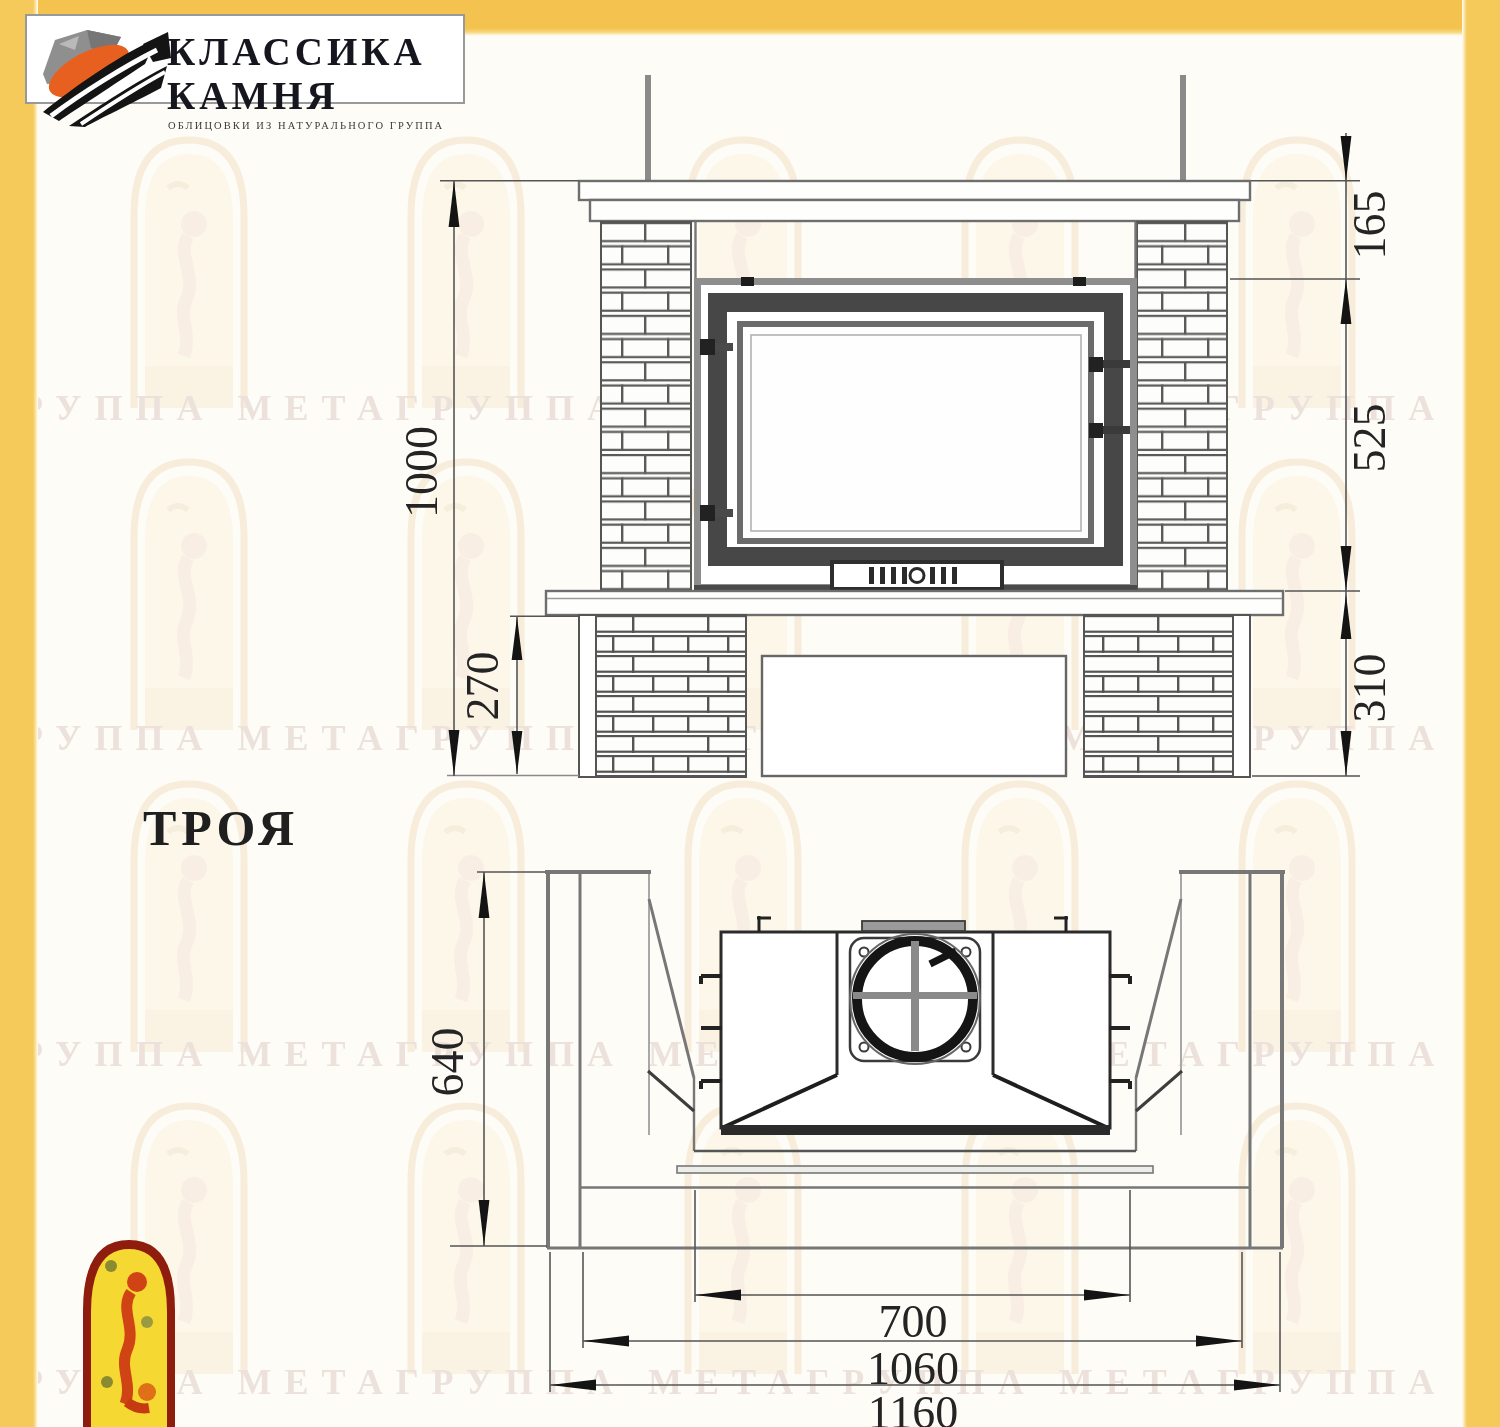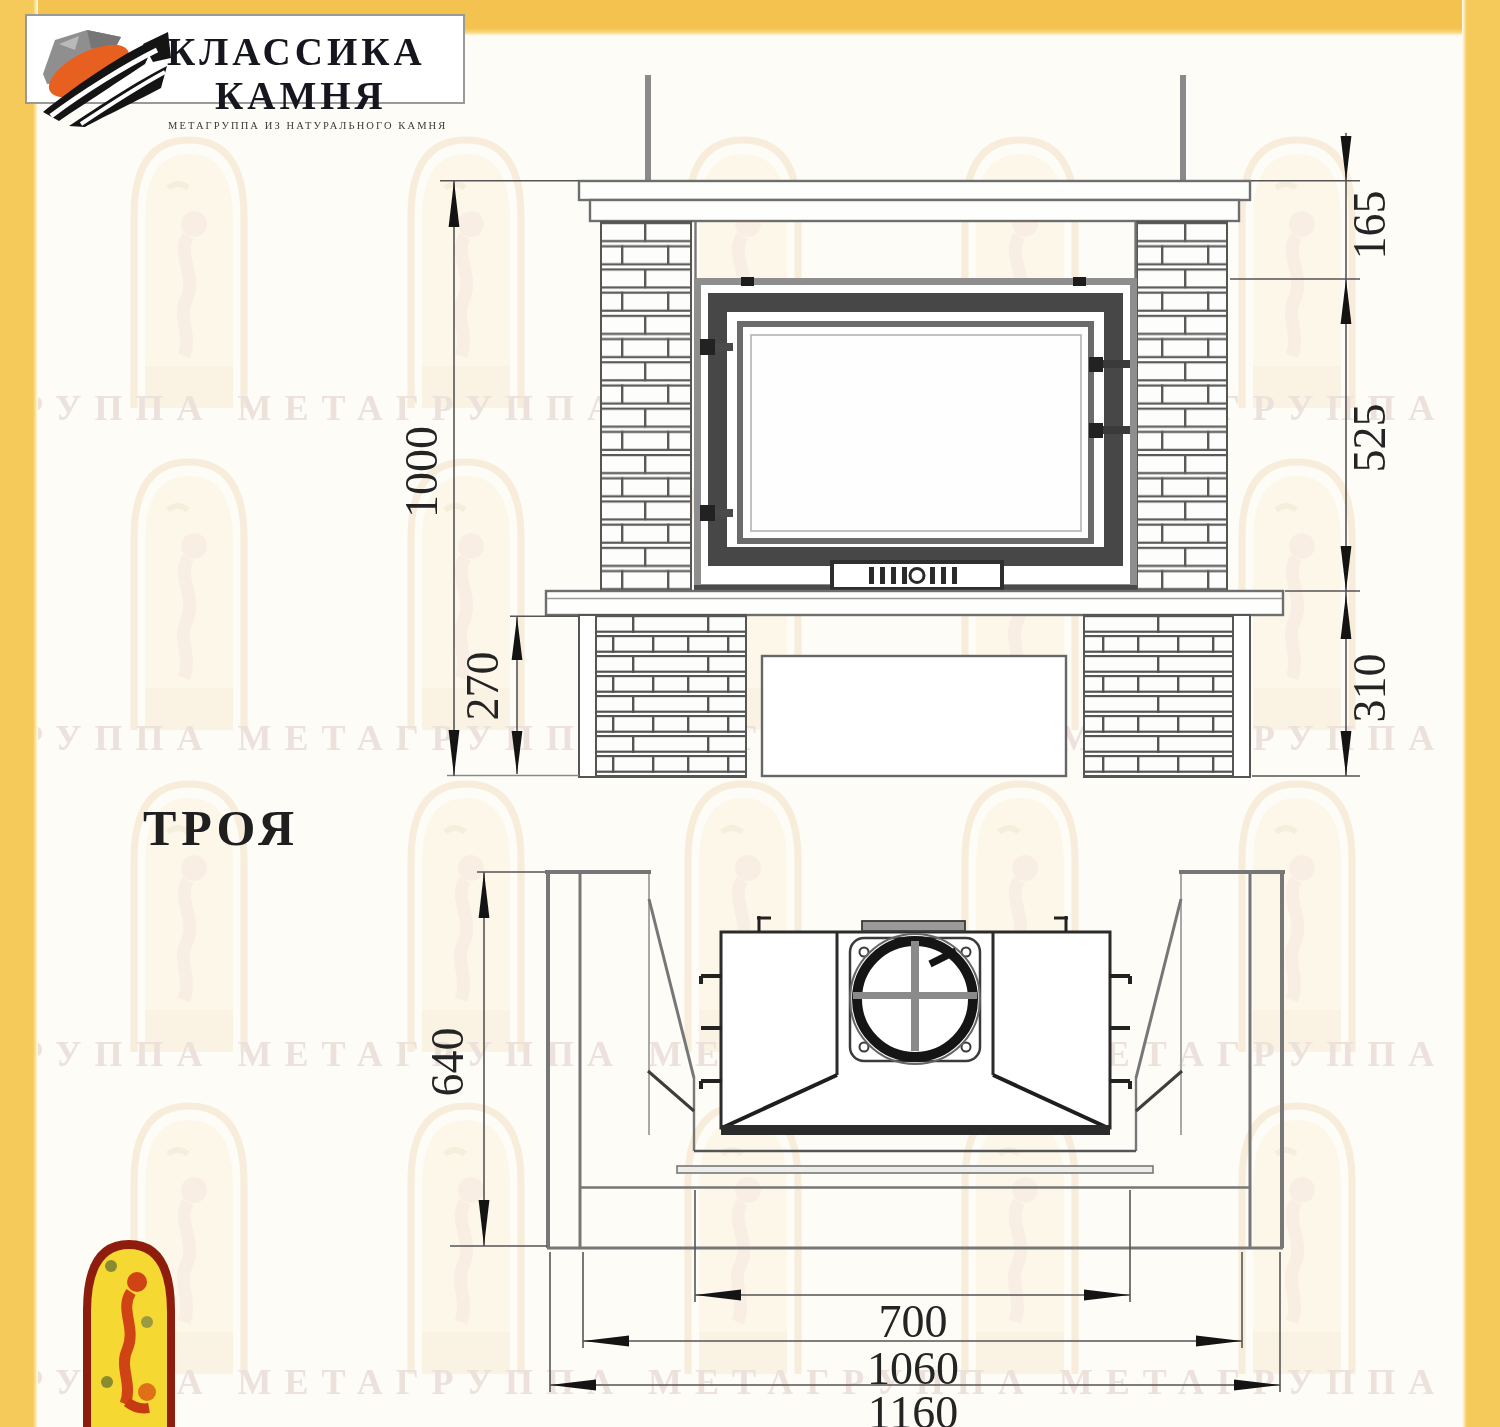--- a/index.html
+++ b/index.html
@@ -58,23 +58,23 @@
     <ellipse cx="54" cy="47" rx="44" ry="19" transform="rotate(-27 54 47)" fill="#E8601F"></ellipse>
     <path d="M8,88 C40,62 82,34 106,22 L122,14 L110,40 C80,60 40,86 24,97 Z" fill="#141414"></path>
     <path d="M34,102 C64,82 104,56 132,42 L126,64 C96,80 62,96 50,103 Z" fill="#141414"></path>
     <polygon points="108,20 133,8 136,34 118,38" fill="#141414"></polygon>
     <path d="M16,92 C48,68 90,42 122,26" stroke="#FFFFFF" stroke-width="5" fill="none"></path>
     <path d="M46,100 C76,80 108,60 130,48" stroke="#FFFFFF" stroke-width="4" fill="none"></path>
   </svg>
 
   <div class="abs" style="left:140px;top:16px;font-family:'Liberation Serif',serif;font-weight:bold;font-size:39px;letter-spacing:4px;color:#16161f;line-height:1;">КЛАССИКА</div>
 
-  <div class="abs" style="left:140px;top:60px;font-family:'Liberation Serif',serif;font-weight:bold;font-size:39px;letter-spacing:4px;color:#16161f;line-height:1;margin-left:48px;">КАМНЯ</div>
-
-  <div class="abs" style="left:141px;top:104px;font-family:'Liberation Serif',serif;font-size:10.5px;letter-spacing:2.1px;color:#3a3a3a;white-space:nowrap;">МЕТАГРУППА ИЗ НАТУРАЛЬНОГО КАМНЯ</div>
+  <div class="abs" style="left:140px;top:60px;font-family:'Liberation Serif',serif;font-weight:bold;font-size:39px;letter-spacing:4px;color:#16161f;line-height:1;">КАМНЯ</div>
+
+  <div class="abs" style="left:141px;top:104px;font-family:'Liberation Serif',serif;font-size:10.5px;letter-spacing:2.1px;color:#3a3a3a;white-space:nowrap;">ОБЛИЦОВКИ ИЗ НАТУРАЛЬНОГО ГРУППА</div>
 </div>
 
 <svg id="draw" class="abs" style="left:0;top:0;z-index:3" width="1500" height="1427" viewBox="0 0 1500 1427">
   <defs>
     <pattern id="brickCol" width="90" height="46.4" patternUnits="userSpaceOnUse" patternTransform="translate(601,222)">
       <rect width="90" height="46.4" fill="#FDFDFC"></rect>
       <rect x="0" y="0" width="90" height="2.2" fill="#5a5a5a"></rect>
       <rect x="0" y="18" width="90" height="2.2" fill="#5a5a5a"></rect>
       <rect x="0" y="23.2" width="90" height="2.2" fill="#5a5a5a"></rect>
       <rect x="0" y="41.2" width="90" height="2.2" fill="#5a5a5a"></rect>

